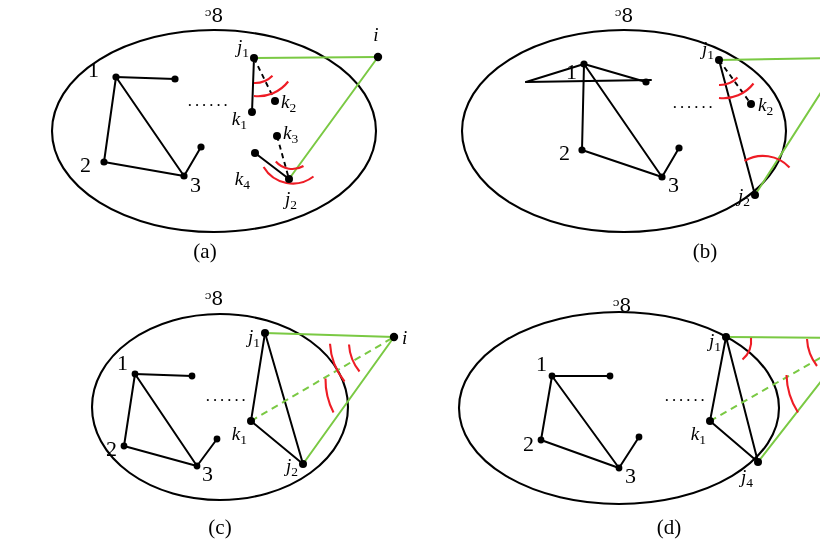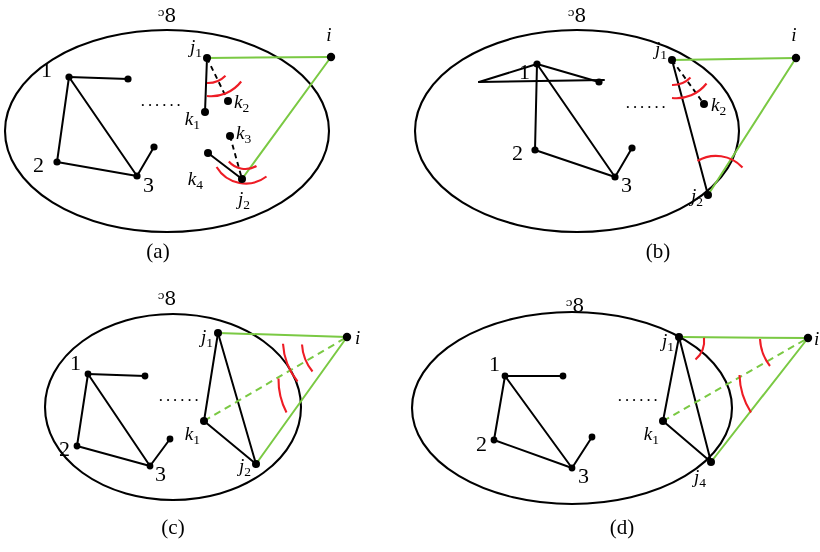--- a/index.html
+++ b/index.html
@@ -10,20 +10,21 @@
   body {
     width: 820px;
     height: 552px;
     font-family: "Liberation Serif", "DejaVu Serif", serif;
     overflow: hidden;
   }
   #figure {
     position: relative;
     width: 712px;
     height: 552px;
+    margin-left: 47px;
   }
   svg.panel-svg {
     position: absolute;
     top: 0;
     left: 0;
     width: 820px;
     height: 552px;
   }
   .ellipse-outline {
     fill: none;

